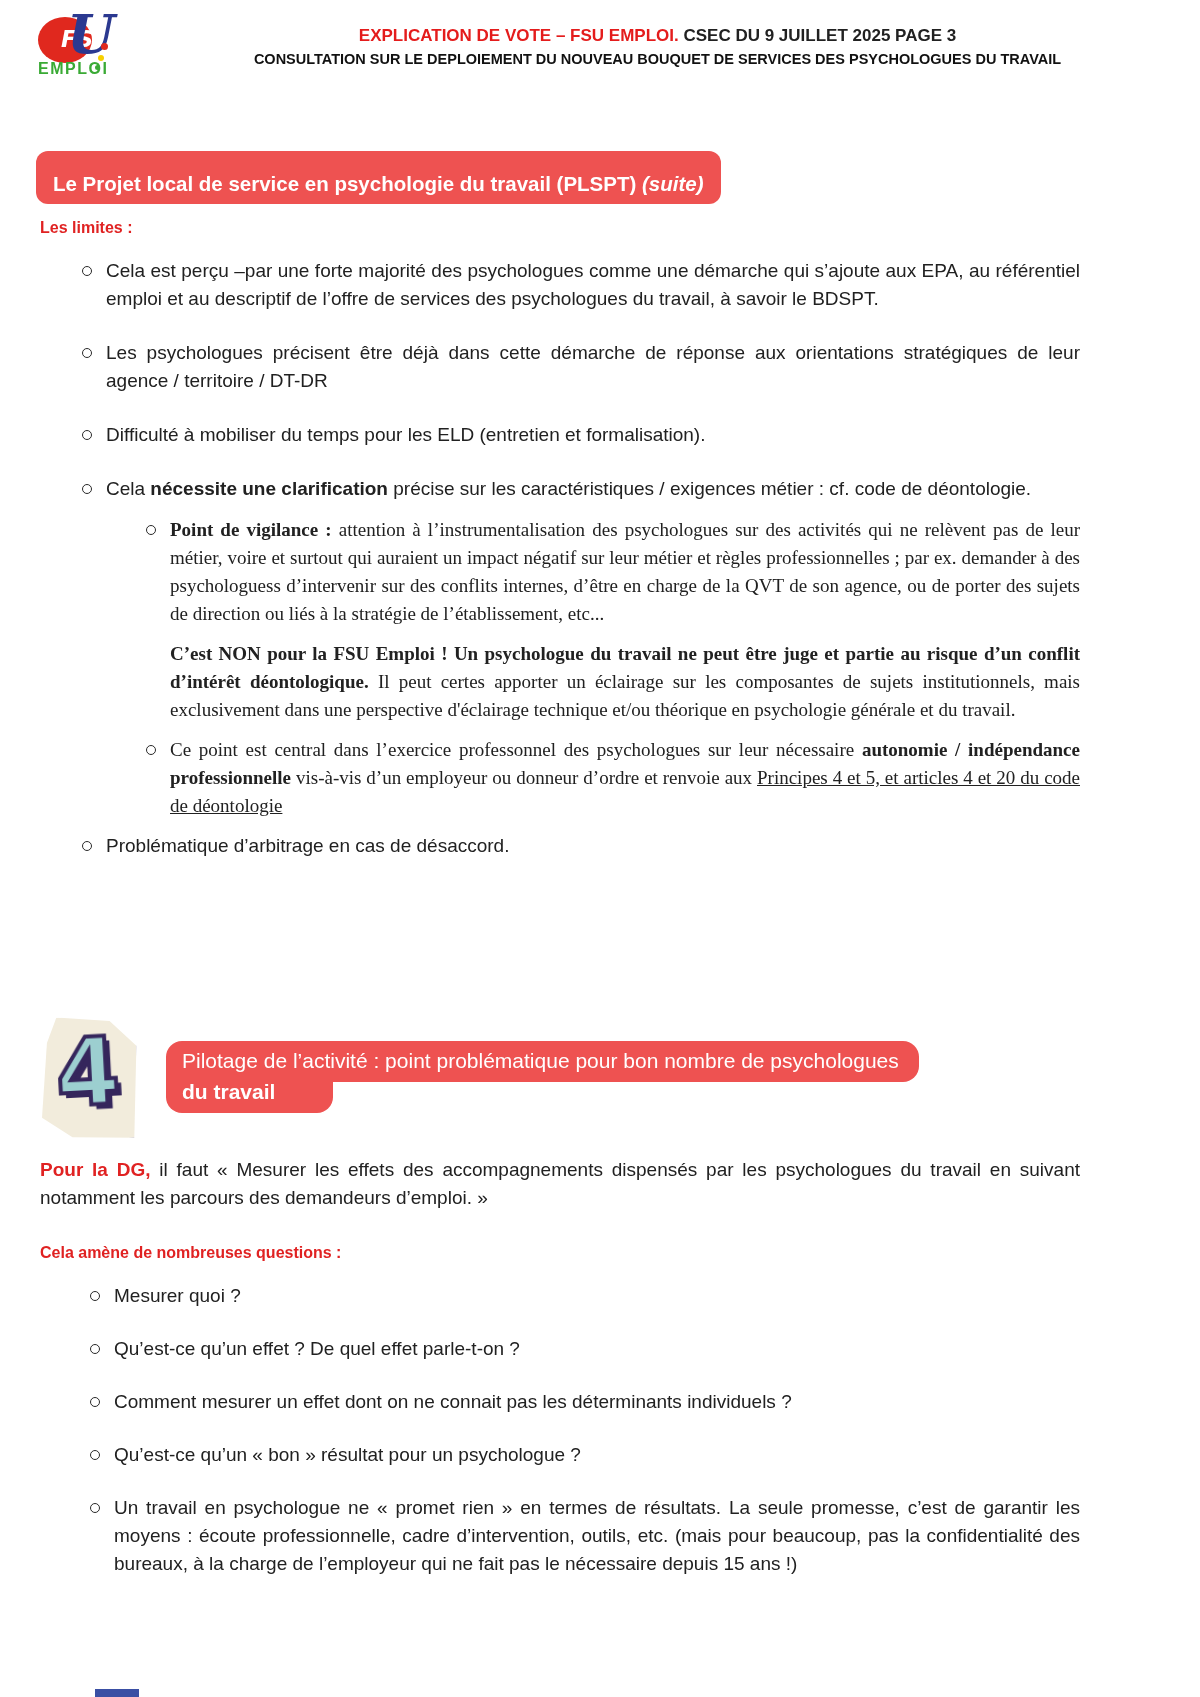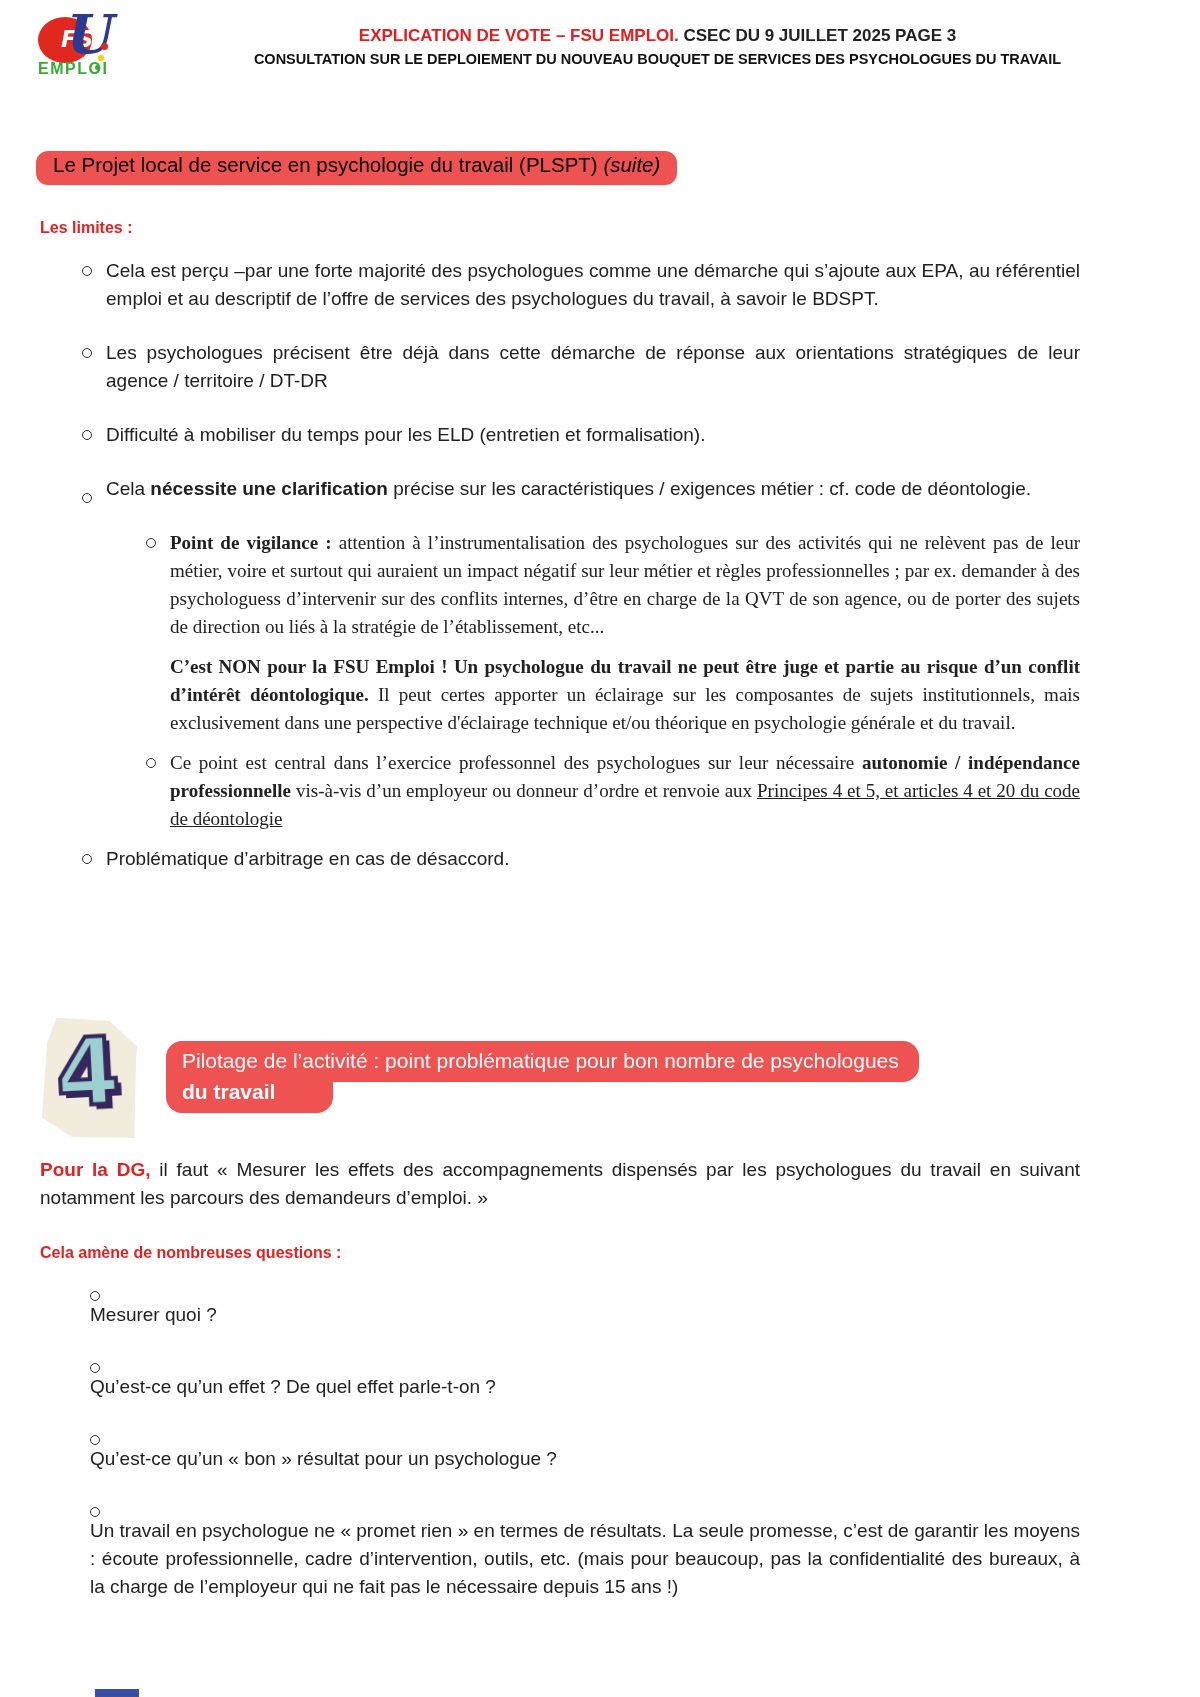--- a/index.html
+++ b/index.html
@@ -15,52 +15,52 @@
   .dot-red{left:66px;top:33px;width:7px;height:7px;background:var(--logo_red,#e0281e);}
   .dot-yellow{left:63px;top:45px;width:6px;height:6px;background:var(--dot_yellow,#f7d000);}
   .dot-green{left:60px;top:55px;width:5px;height:5px;background:var(--logo_green,#3aaa35);}
   .logo-emploi{position:absolute;left:3px;top:50px;color:var(--logo_green,#3aaa35);font-weight:bold;font-size:16px;letter-spacing:1.5px;}
   .header-titles{position:absolute;left:150px;right:35px;top:24px;text-align:center;font-weight:800;line-height:1.45;}
   .ht1{font-size:17px;}
   .ht1 .red{color:var(--header_red,#e41c1c);}
   .ht2{font-size:14.5px;color:#111;}
 
   
-  .banner1{position:absolute;left:36px;top:151px;background:var(--banner_red,#ee5251);color:#000000;font-weight:normal;font-size:20.5px;padding:2px 17px 8px;border-radius:12px;white-space:nowrap;}
+  .banner1{position:absolute;left:36px;top:151px;background:var(--banner_red,#ee5251);color:#ffffff;font-weight:bold;font-size:20.5px;padding:21px 17px 8px;border-radius:12px;white-space:nowrap;}
   .banner1 em{font-style:italic;}
 
   .redhead{color:var(--heading_red,#e02222);font-weight:bold;font-size:16px;margin:0;}
   .limits{position:absolute;left:40px;top:219px;}
 
   
   .list{position:absolute;left:40px;width:1040px;font-size:19px;line-height:28px;}
   #limits-list{top:257px;}
   .li{display:flex;text-align:justify;}
   .li .circ{width:8px;height:8px;border:1.5px solid #2a2a2a;border-radius:50%;flex-shrink:0;margin:9px 14px 0 0;background:transparent;}
   .li .txt{flex:1;}
   .level1{padding-left:42px;margin-bottom:26px;}
   .level2{padding-left:106px;margin-bottom:12px;font-family:Liberation Serif, serif;}
   .nobullet{padding-left:130px;}
-  .tight{align-items:flex-end;}
+  .tight{margin-bottom:13px;}
   .li:last-child{margin-bottom:0;}
   .bold{font-weight:bold;}
   .ul{text-decoration:underline;}
 
   
   .pilotage{position:absolute;left:40px;top:1008px;width:1040px;height:660px;}
   .blob{position:absolute;left:0;top:8px;width:98px;height:124px;background:var(--four_cream,#f2ecdc);clip-path:polygon(20% 0,74% 5%,100% 26%,93% 100%,30% 97%,0 80%,9% 20%);filter:drop-shadow(5px 3px 0 var(--four_purple,#35265c));transform:rotate(-3deg);}
   .four{position:absolute;left:16px;top:6px;font-size:92px;font-weight:900;font-family:"DejaVu Sans",sans-serif;color:var(--four_teal,#9ccfd0);-webkit-text-stroke:4px var(--four_purple,#35265c);text-shadow:5px 5px 0 var(--four_purple,#35265c);line-height:1.1;}
   .banner2wrap{position:absolute;left:126px;top:33px;}
   .banner2main{background:var(--banner_red,#ee5251);color:#fff;font-weight:normal;font-size:21px;padding:8px 20px 9px 16px;border-radius:16px 16px 16px 0;width:fit-content;white-space:nowrap;}
   .banner2tab{background:var(--banner_red,#ee5251);color:#fff;font-weight:bold;font-size:21px;padding:0 58px 9px 16px;border-radius:0 0 16px 16px;width:fit-content;margin-top:-2px;}
   .intro{position:absolute;left:0;top:148px;width:1040px;margin:0;font-size:19px;line-height:28px;text-align:justify;}
   .intro .red{color:var(--heading_red,#e02222);font-weight:bold;}
   .qhead{position:absolute;left:0;top:236px;}
   .qlist{position:absolute;left:0;top:274px;}
-  .qlist .level1{padding-left:50px;margin-bottom:25px;flex-direction:column;}
+  .qlist .level1{padding-left:50px;margin-bottom:25px;}
 
   .bottom-mark{position:absolute;left:95px;bottom:0;width:44px;height:8px;background:var(--bottom_blue,#3a4fa4);}
 </style>
 </head>
 <body>
 
 <div class="page">
 
   <div class="logo">
     <div class="logo-ellipse"></div>
@@ -132,20 +132,24 @@
         <div class="li level1">
           <span class="circ"></span>
           <div class="txt"><span>Mesurer quoi ?</span></div>
         </div>
         <div class="li level1">
           <span class="circ"></span>
           <div class="txt"><span>Qu’est-ce qu’un effet ? De quel effet parle-t-on ?</span></div>
         </div>
         <div class="li level1">
           <span class="circ"></span>
+          <div class="txt"><span>Comment mesurer un effet dont on ne connait pas les déterminants individuels ?</span></div>
+        </div>
+        <div class="li level1">
+          <span class="circ"></span>
           <div class="txt"><span>Qu’est-ce qu’un « bon » résultat pour un psychologue ?</span></div>
         </div>
         <div class="li level1">
           <span class="circ"></span>
           <div class="txt"><span>Un travail en psychologue ne « promet rien » en termes de résultats. La seule promesse, c’est de garantir les moyens : écoute professionnelle, cadre d’intervention, outils, etc. (mais pour beaucoup, pas la confidentialité des bureaux, à la charge de l’employeur qui ne fait pas le nécessaire depuis 15 ans !)</span></div>
         </div>
       </div>
   </section>
 
   <div class="bottom-mark"></div>

